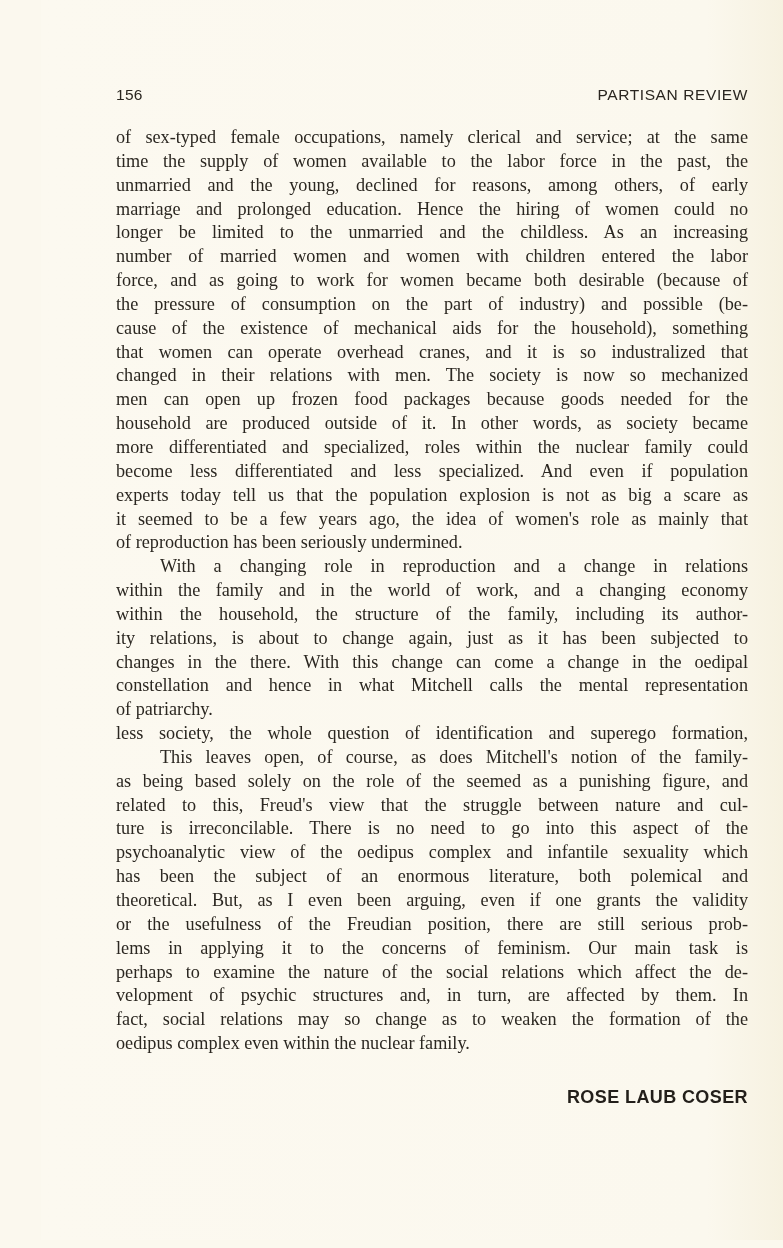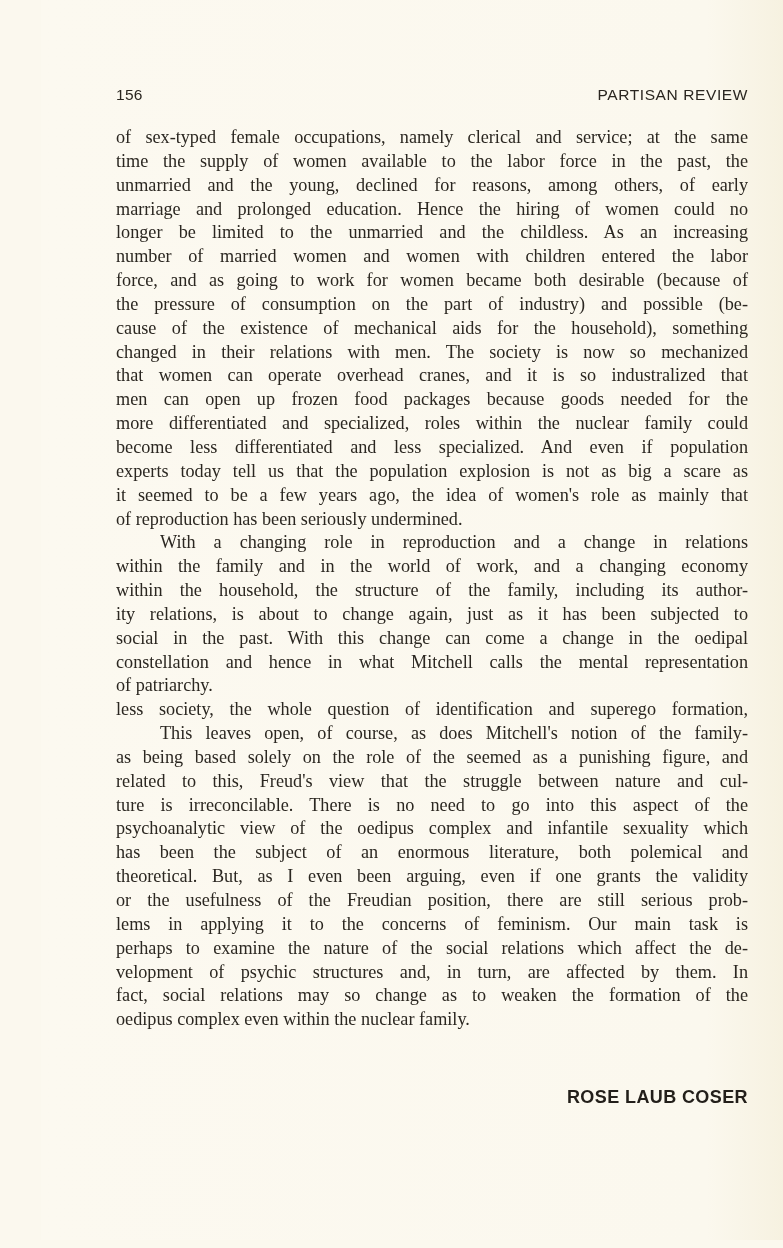--- a/index.html
+++ b/index.html
@@ -107,35 +107,36 @@
     <div>
       <span class="line">of sex-typed female occupations, namely clerical and service; at the same</span>
       <span class="line">time the supply of women available to the labor force in the past, the</span>
       <span class="line">unmarried and the young, declined for reasons, among others, of early</span>
       <span class="line">marriage and prolonged education. Hence the hiring of women could no</span>
       <span class="line">longer be limited to the unmarried and the childless. As an increasing</span>
       <span class="line">number of married women and women with children entered the labor</span>
       <span class="line">force, and as going to work for women became both desirable (because of</span>
       <span class="line">the pressure of consumption on the part of industry) and possible (be-</span>
       <span class="line">cause of the existence of mechanical aids for the household), something</span>
+      <span class="line">that women can operate overhead cranes, and it is so industralized that</span>
       <span class="line">changed in their relations with men. The society is now so mechanized</span>
-      <span class="line">that women can operate overhead cranes, and it is so industralized that</span>
       <span class="line">men can open up frozen food packages because goods needed for the</span>
+      <span class="line">household are produced outside of it. In other words, as society became</span>
       <span class="line">more differentiated and specialized, roles within the nuclear family could</span>
       <span class="line">become less differentiated and less specialized. And even if population</span>
       <span class="line">experts today tell us that the population explosion is not as big a scare as</span>
       <span class="line">it seemed to be a few years ago, the idea of women's role as mainly that</span>
       <span class="line last">of reproduction has been seriously undermined.</span>
     </div>
     <div>
       <span class="line indent">With a changing role in reproduction and a change in relations</span>
       <span class="line">within the family and in the world of work, and a changing economy</span>
       <span class="line">within the household, the structure of the family, including its author-</span>
       <span class="line">ity relations, is about to change again, just as it has been subjected to</span>
-      <span class="line">social in the past. With this change can come a change in the oedipal</span>
+      <span class="line">changes in the there. With this change can come a change in the oedipal</span>
       <span class="line">constellation and hence in what Mitchell calls the mental representation</span>
       <span class="line last">of patriarchy.</span>
     </div>
     <div>
       <span class="line">less society, the whole question of identification and superego formation,</span>
       <span class="line indent">This leaves open, of course, as does Mitchell's notion of the family-</span>
       <span class="line">as being based solely on the role of the seemed as a punishing figure, and</span>
       <span class="line">related to this, Freud's view that the struggle between nature and cul-</span>
       <span class="line">ture is irreconcilable. There is no need to go into this aspect of the</span>
       <span class="line">psychoanalytic view of the oedipus complex and infantile sexuality which</span>

